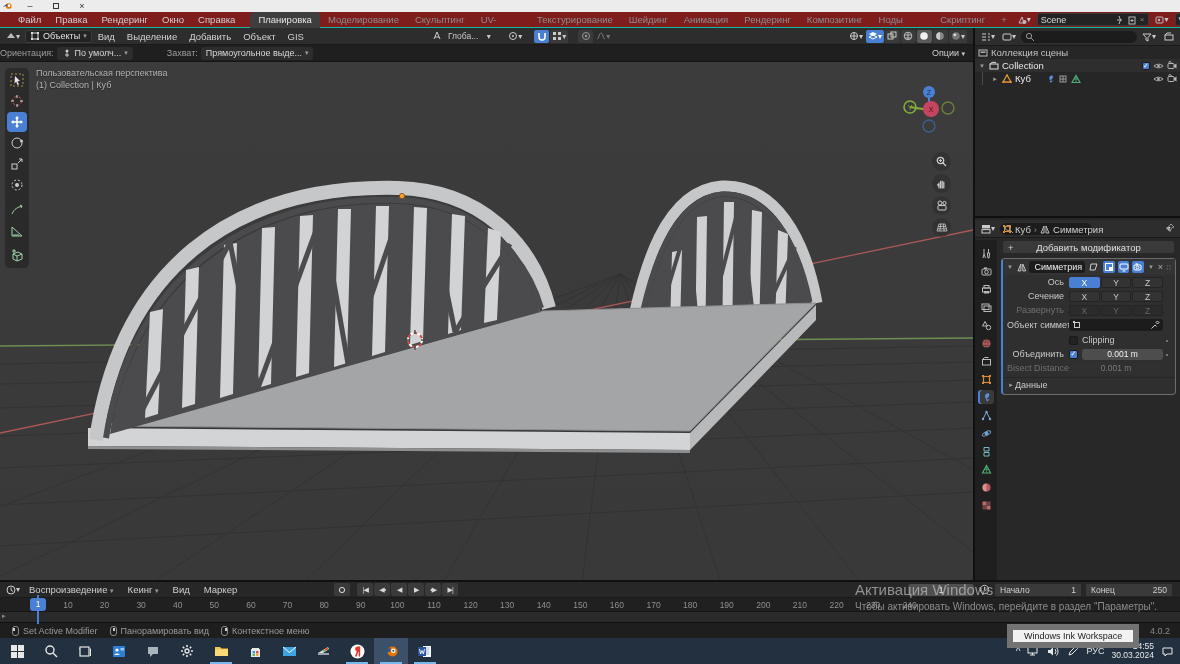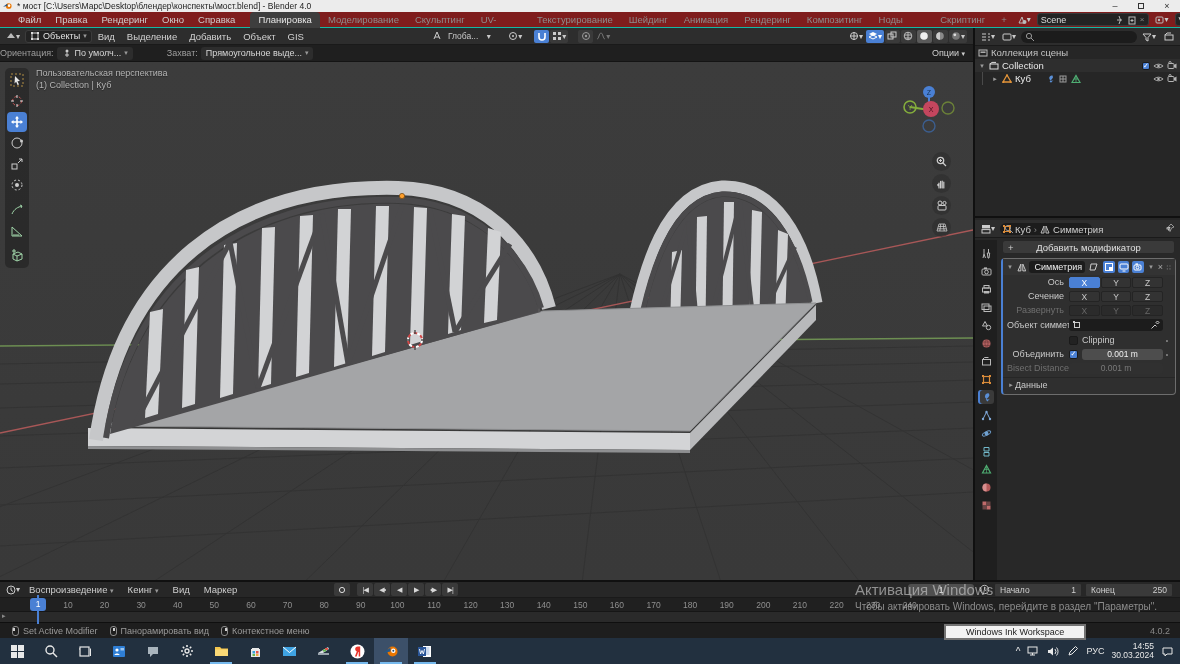--- a/index.html
+++ b/index.html
@@ -109,32 +109,31 @@
   .tb-btn{width:34px;height:26px;display:flex;align-items:center;justify-content:center;position:relative}
   .tb-btn.running::after{content:"";position:absolute;bottom:0;left:6px;right:6px;height:2px;background:#76b9ed}
   .tb-btn.active-app{background:#3c5069}
   .tray{margin-left:auto;display:flex;align-items:center;gap:7px;padding-right:6px;color:#e8e8e8;font-size:9px}
   .clock{display:flex;flex-direction:column;align-items:flex-end;line-height:1.1;font-size:8.5px}
 
   
   #watermark{position:absolute;left:855px;top:581px;z-index:8;color:rgba(190,190,190,.7);pointer-events:none}
   #watermark .l1{font-size:15px}
   #watermark .l2{font-size:10px;margin-top:3px;color:rgba(175,175,175,.75)}
-  #wink-tooltip{position:absolute;left:944px;top:624px;z-index:9;background:#f2f2f2;border:2px solid #737373;color:#1c1c1c;font-size:9px;padding:1px 20px;white-space:nowrap}
+  #wink-tooltip{position:absolute;left:1007px;top:624px;z-index:9;background:#f2f2f2;border:6px solid #737373;color:#1c1c1c;font-size:9px;padding:1px 11px;white-space:nowrap}
 </style>
 </head>
 <body>
 
 <div id="titlebar">
   <svg class="blogo" viewBox="0 0 14 10">
       <circle cx="8" cy="5" r="4" fill="#ea7600"></circle>
       <circle cx="8.5" cy="4.5" r="1.8" fill="#fff"></circle>
       <path d="M0 6 L6 2 L6 5 Z" fill="#265787"></path>
     </svg>
-  <span id="title-text">* мост [C:\Users\Марс\Desktop\блендер\конспекты\мост.blend] - Blender 4.0</span>
   <span class="wbtn">–</span>
   <span class="wbtn">
       <span class="restore-glyph"></span>
     </span>
   <span class="wbtn">×</span>
 </div>
 
 <div id="topbar">
   <svg class="blogo" viewBox="0 0 14 10">
       <circle cx="8" cy="5" r="4.2" fill="#ea7600"></circle>

